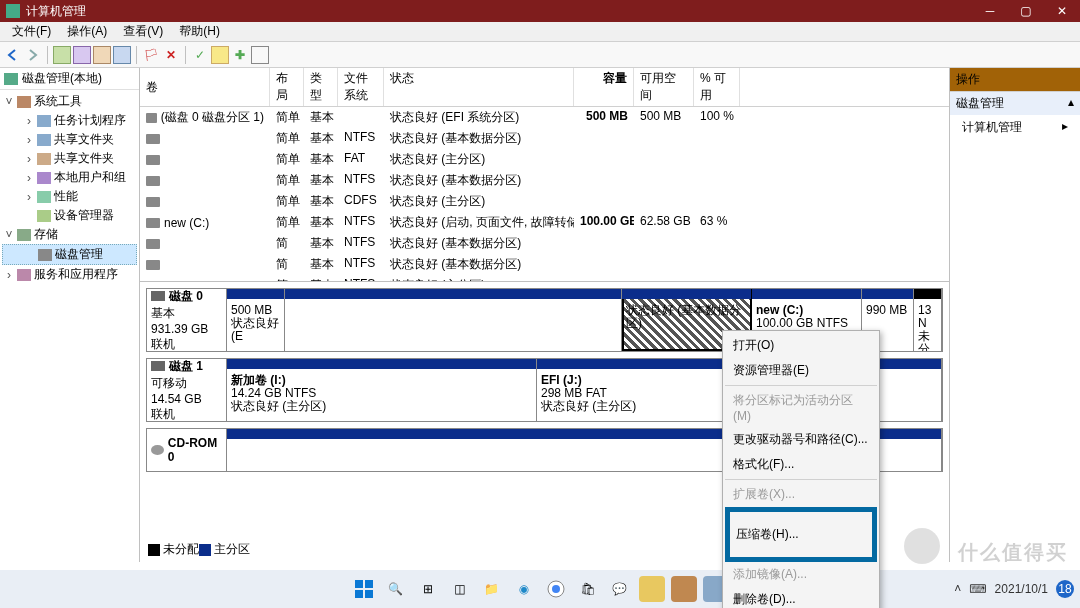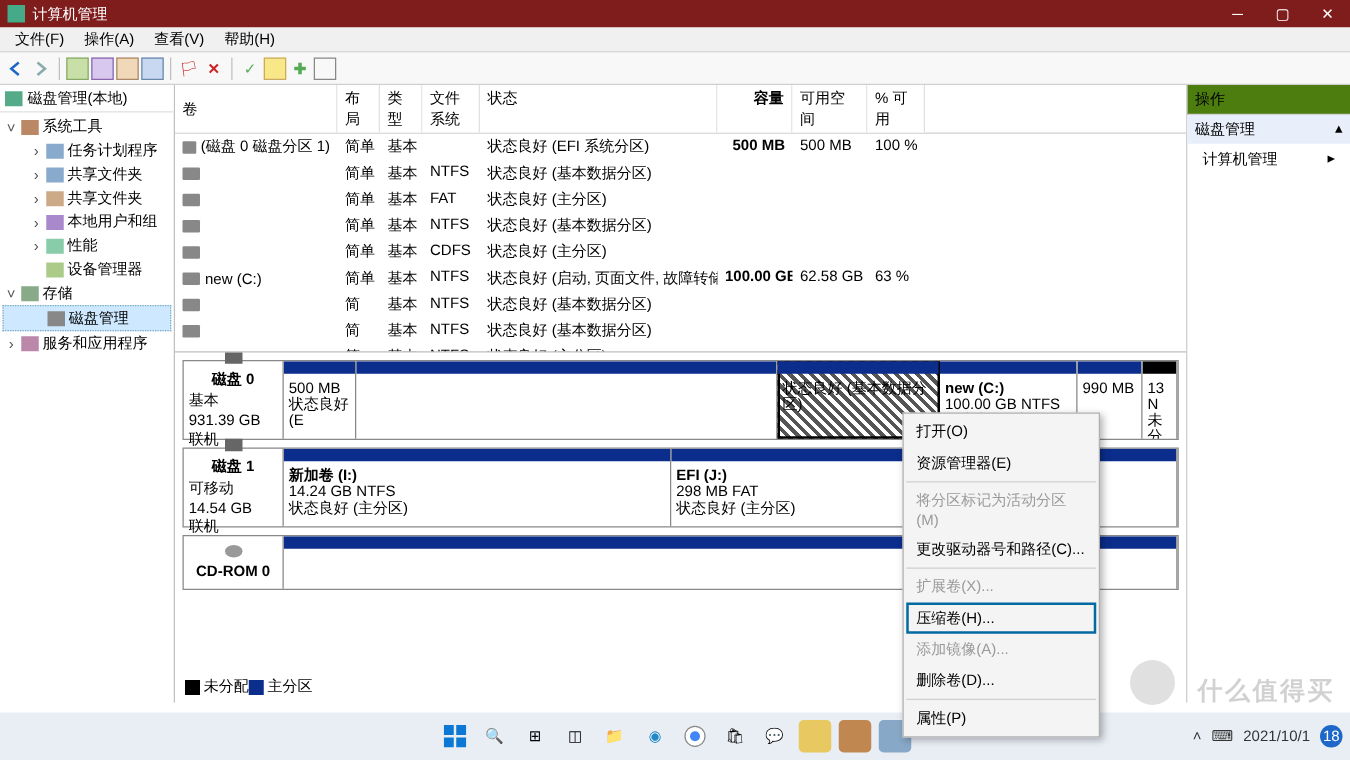--- a/index.html
+++ b/index.html
@@ -40,45 +40,45 @@
 .c-fs  { width: 46px; }
 .c-st  { width: 190px; }
 .c-cap { width: 60px; text-align: right; font-weight: bold; }
 .c-free{ width: 60px; }
 .c-pct { width: 46px; }
 .volico { width: 14px; height: 10px; background: #888; display: inline-block; border-radius: 1px; }
 
 .graphpane { flex: 1; padding: 6px 6px 0 6px; overflow: hidden; position: relative; }
 .diskrow { display: flex; border: 1px solid #888; margin-bottom: 6px; height: 64px; background: #fff; }
 .diskinfo { width: 80px; border-right: 1px solid #888; padding: 4px; display: flex; flex-direction: column; justify-content: center; }
-.diskinfo .dname { font-weight: bold; display: flex; align-items: center; gap: 4px; flex-direction: column; }
+.diskinfo .dname { font-weight: bold; display: flex; align-items: center; gap: 4px; }
 .dico { width: 14px; height: 10px; background: #666; display: inline-block; }
 .partrow { flex: 1; display: flex; }
 .part { border-right: 1px solid #888; padding: 3px 4px; position: relative; overflow: hidden; }
 .part .bar { position: absolute; left: 0; right: 0; top: 0; height: 10px; background: #0b2d8b; }
 .part.unalloc .bar { background: #000; }
 .part.hatched { background-image: repeating-linear-gradient(45deg,#d8e8c8 0,#d8e8c8 3px,#fff 3px,#fff 6px); }
 .part .pt { margin-top: 12px; line-height: 13px; }
 .part.sel { outline: 2px solid #000; outline-offset: -2px; }
 .part.hatched.sel { background-image: repeating-linear-gradient(45deg,#555 0,#555 3px,#fff 3px,#fff 6px); }
 
 .legend { position: absolute; left: 8px; bottom: 4px; display: flex; align-items: center; }
 .legend .sw { width: 12px; height: 12px; display: inline-block; vertical-align: middle; margin-right: 3px; }
 .legend .sw.u { background: #000; }
 .legend .sw.p { background: #0b2d8b; }
 
 .actionspane { width: 130px; background: #fff; }
-.actionspane .ahd { background: #4d7c0f; padding: 3px 6px; border-bottom: 1px solid #d0d0d0; font-weight: normal; }
+.actionspane .ahd { background: #a16207; padding: 3px 6px; border-bottom: 1px solid #d0d0d0; font-weight: normal; }
 .actionspane .ahd2 { background: #e8effa; padding: 3px 6px; display: flex; justify-content: space-between; }
 .actionspane .aitem { padding: 4px 12px; display: flex; justify-content: space-between; }
 
 .ctxmenu { position: absolute; left: 722px; top: 330px; width: 158px; background: #f4f4f4; border: 1px solid #b0b0b0; box-shadow: 2px 2px 6px rgba(0,0,0,.3); padding: 2px; z-index: 50; }
 .ctxmenu .ci { padding: 4px 8px; }
 .ctxmenu .ci.disabled { color: #9a9a9a; }
-.ctxmenu .ci.hl { border: 2px solid #0369a1; padding: 2px 6px; }
+.ctxmenu .ci.hl { border: 5px solid #0369a1; padding: 14px 6px; }
 .ctxmenu hr { border: none; border-top: 1px solid #d0d0d0; margin: 2px 0; }
 
 .taskbar { position: absolute; left: 0; right: 0; bottom: 0; height: 38px; background: #e9eef5; display: flex; align-items: center; justify-content: center; }
 .taskbar .tcenter { display: flex; gap: 6px; }
 .taskbar .tic { width: 26px; height: 26px; border-radius: 4px; display: flex; align-items: center; justify-content: center; }
 .taskbar .tright { position: absolute; right: 6px; display: flex; align-items: center; gap: 8px; font-size: 11px; color: #333; }
 
 .watermark { position: absolute; right: 12px; bottom: 42px; font-size: 20px; color: rgba(0,0,0,.18); font-weight: bold; letter-spacing: 2px; z-index: 40; }
 .wmcircle { position: absolute; right: 140px; bottom: 44px; width: 36px; height: 36px; border-radius: 50%; background: rgba(0,0,0,.12); z-index: 40; }
 </style>
@@ -427,20 +427,21 @@
       </div>
   </div>
 </div>
 
 <div class="ctxmenu">
   <div class="ci">打开(O)</div>
   <div class="ci">资源管理器(E)</div>
   <hr>
   <div class="ci disabled">将分区标记为活动分区(M)</div>
   <div class="ci">更改驱动器号和路径(C)...</div>
+  <div class="ci">格式化(F)...</div>
   <hr>
   <div class="ci disabled">扩展卷(X)...</div>
   <div class="ci hl">压缩卷(H)...</div>
   <div class="ci disabled">添加镜像(A)...</div>
   <div class="ci">删除卷(D)...</div>
   <hr>
   <div class="ci">属性(P)</div>
 
 </div>
 

